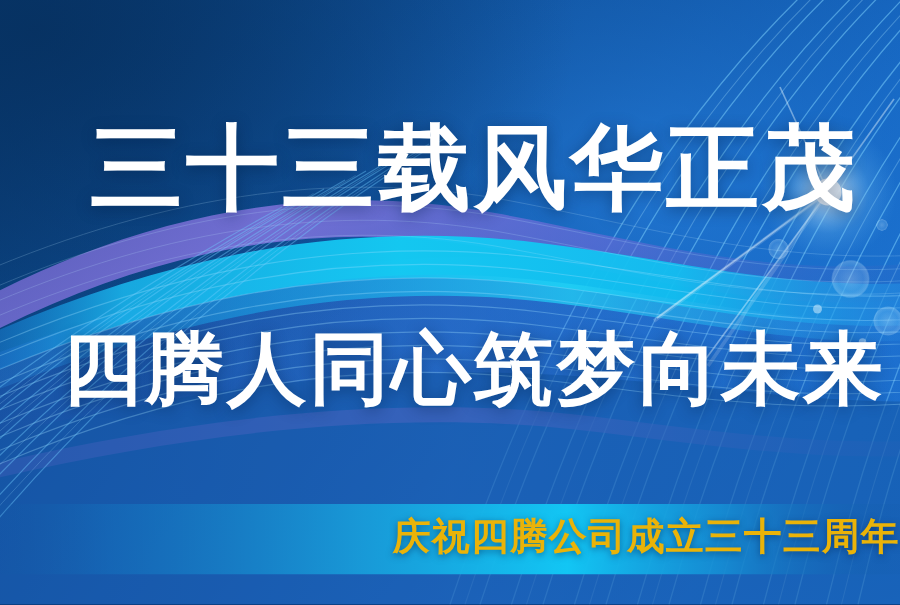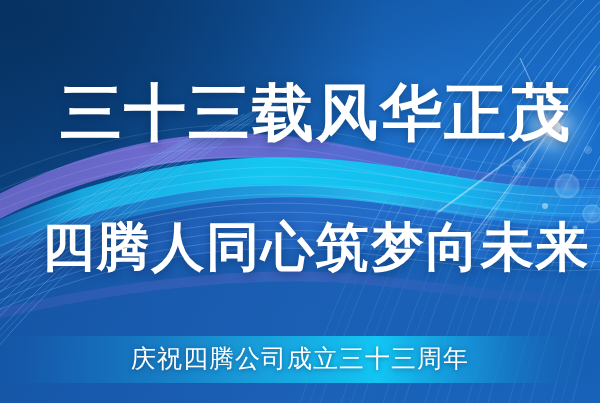--- a/index.html
+++ b/index.html
@@ -49,28 +49,29 @@
   #subtitle-band{
     position:absolute;
     left:0;top:336px;
     width:600px;height:47px;
     z-index:30;
   }
   #subtitle{
     position:absolute;
     left:0;top:342px;width:600px;
     z-index:45;
-    text-align:center;
-    color:#ffffff;
+    text-align:right;
+    color:#eab308;
     font-family:"Liberation Serif","DejaVu Serif",serif;
     font-size:25px;
     line-height:34px;
     letter-spacing:1px;
     white-space:nowrap;
     text-shadow:0 1px 5px rgba(0,40,90,.55);
+    font-weight:bold;
   }
 </style>
 </head>
 <body>
 
 <div id="banner">
 
   <svg class="layer" viewBox="0 0 600 403" preserveAspectRatio="none">
     <defs>
 

